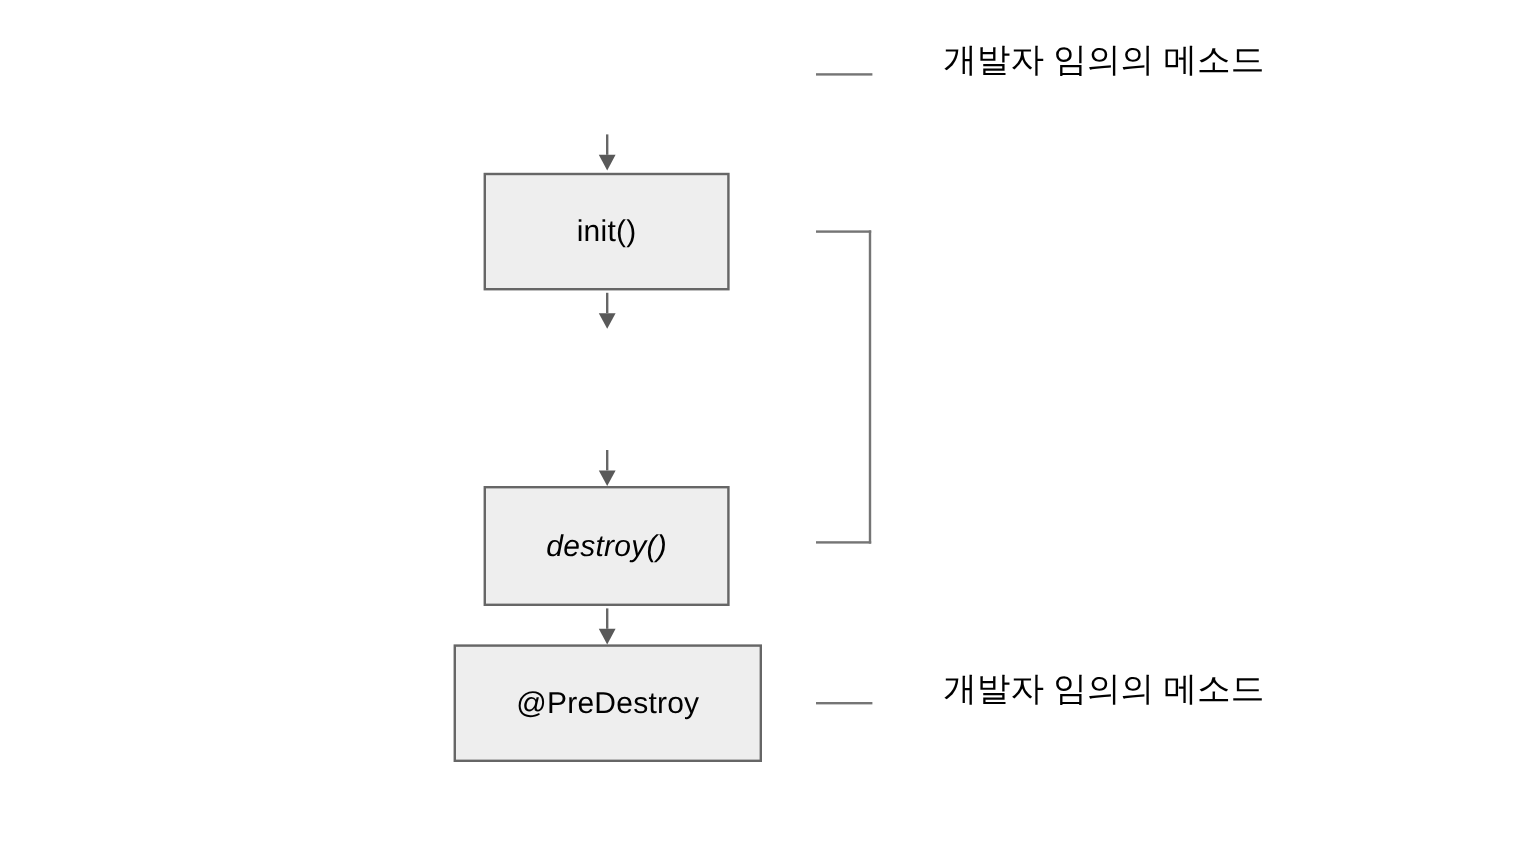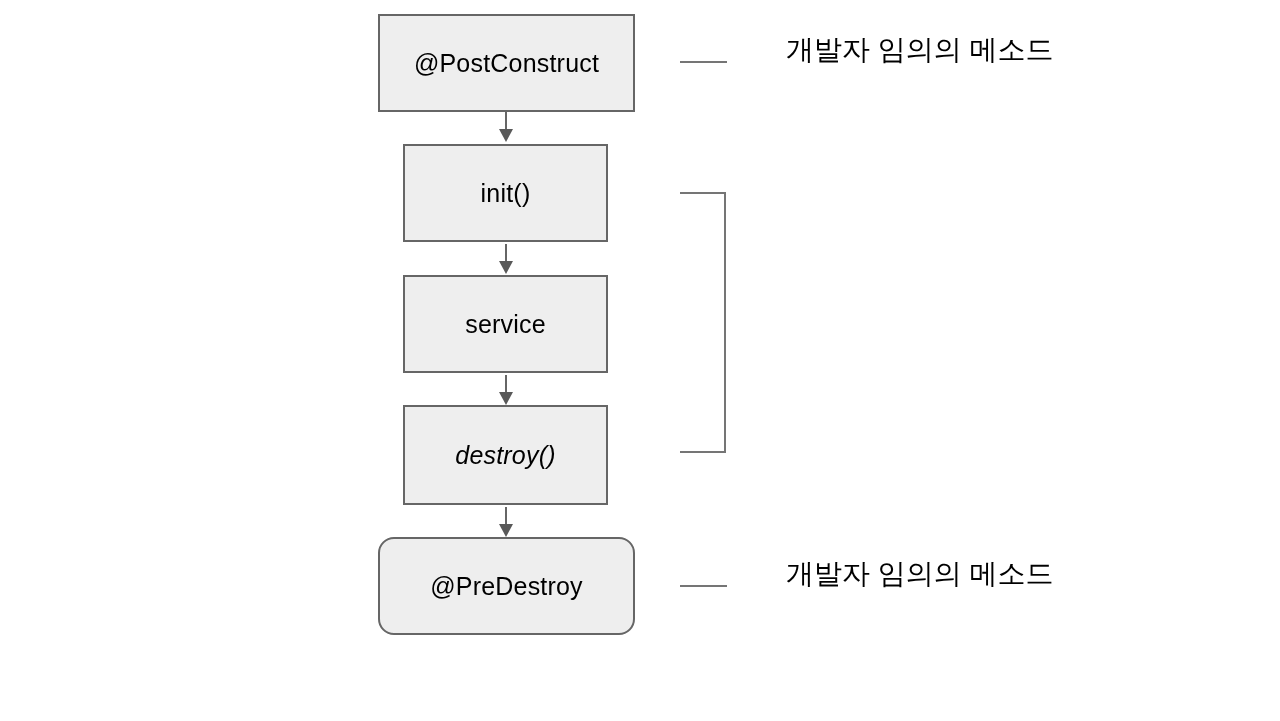--- a/index.html
+++ b/index.html
@@ -27,21 +27,21 @@
   .node span {
     font-size: 25px;
     color: #000000;
     letter-spacing: 0.2px;
     white-space: nowrap;
   }
   .node-postconstruct { left: 378px; top: 14px;  width: 257px; height: 98px; }
   .node-init          { left: 403px; top: 144px; width: 205px; height: 98px; }
   .node-service       { left: 403px; top: 275px; width: 205px; height: 98px; }
   .node-destroy       { left: 403px; top: 405px; width: 205px; height: 100px; font-style: italic; }
-  .node-predestroy    { left: 378px; top: 537px; width: 257px; height: 98px; border-radius: 16px; }
+  .node-predestroy    { left: 378px; top: 537px; width: 257px; height: 98px; }
 
   .arrow {
     position: absolute;
     left: 499px;
     width: 14px;
   }
   .arrow-line {
     width: 2px;
     margin: 0 auto;
     background: #666666;
@@ -92,31 +92,25 @@
   }
   .annotation-top    { left: 786px; top: 37px; }
   .annotation-middle { left: 778px; top: 301px; }
   .annotation-bottom { left: 786px; top: 561px; }
 </style>
 </head>
 <body>
 
 <div class="canvas">
 
-  <div class="node node-postconstruct">
-    <span>@PostConstruct</span>
-  </div>
 
   <div class="node node-init">
     <span>init()</span>
   </div>
 
-  <div class="node node-service">
-    <span>service</span>
-  </div>
 
   <div class="node node-destroy">
     <span>destroy()</span>
   </div>
 
   <div class="node node-predestroy">
     <span>@PreDestroy</span>
   </div>
 
   <div class="arrow arrow-1">

